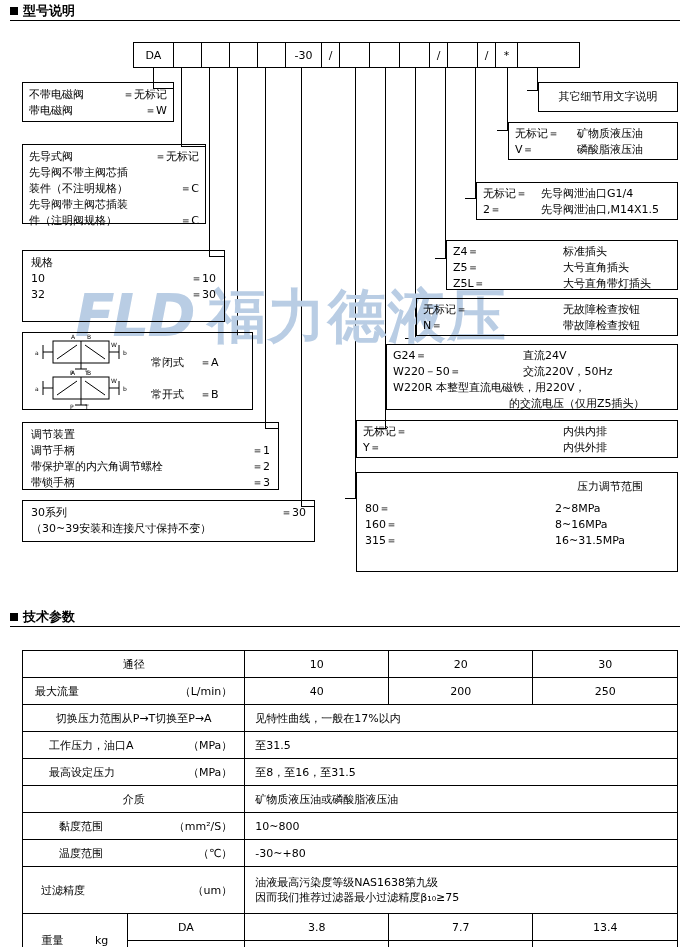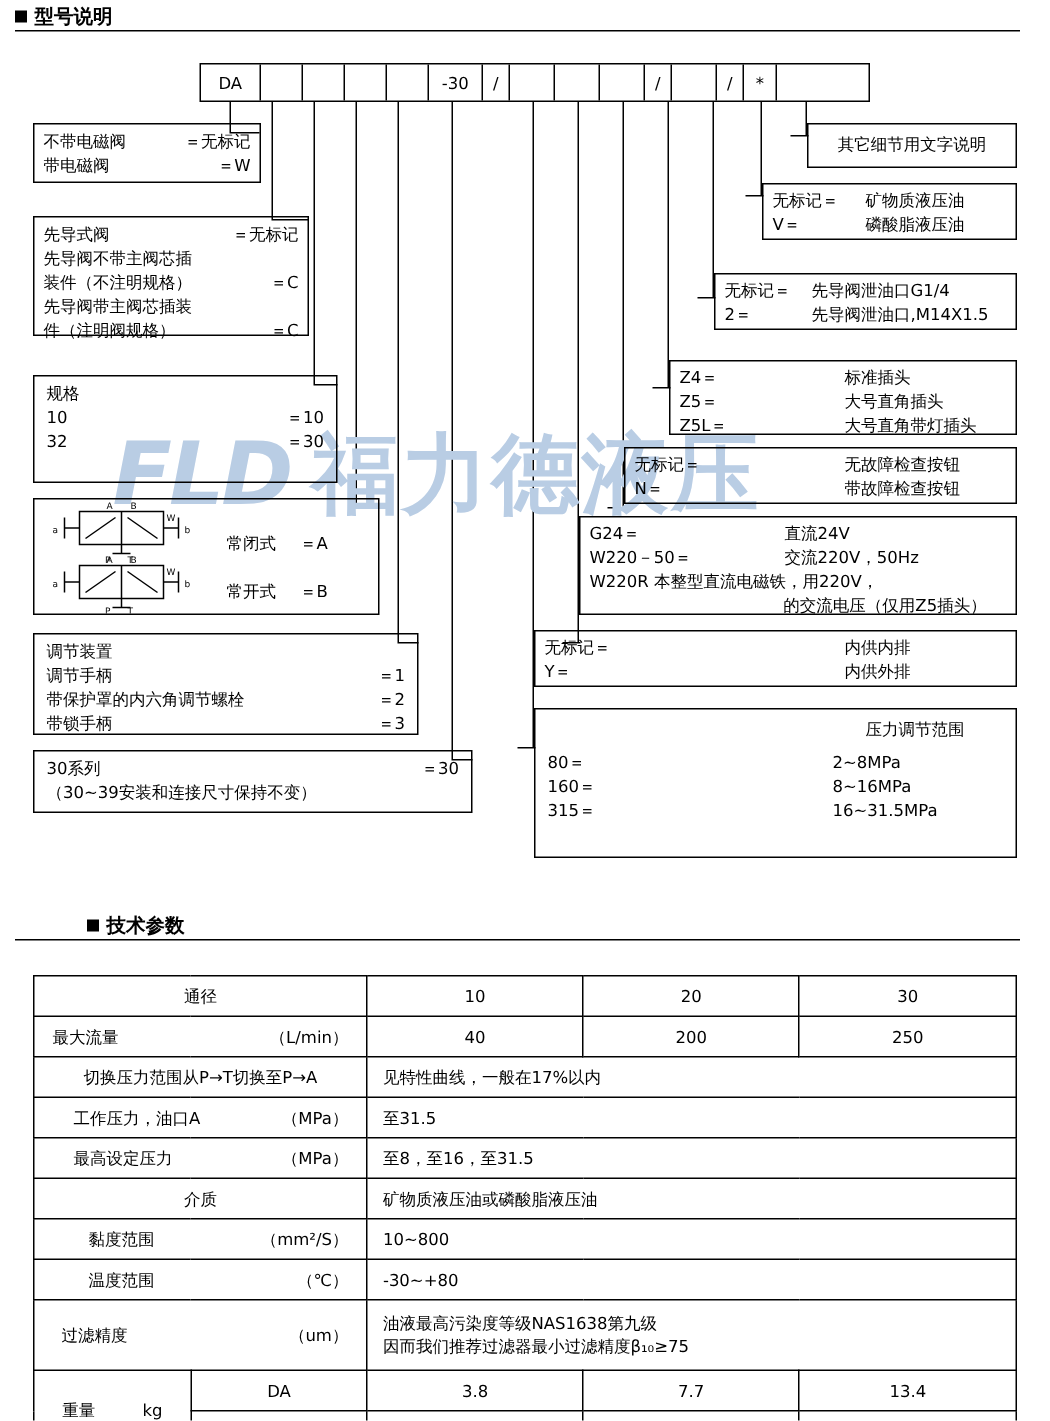--- a/index.html
+++ b/index.html
@@ -412,21 +412,21 @@
         <span style="width:130px;">G24＝</span>
         <span>直流24V</span>
       </div>
       <div class="row">
         <span style="width:130px;">W220－50＝</span>
         <span>交流220V，50Hz</span>
       </div>
       <div class="row">
         <span>W220R 本整型直流电磁铁，用220V，</span>
       </div>
-      <div class="row" style="padding-left:116px;justify-content:center;">
+      <div class="row" style="padding-left:116px;">
         <span>的交流电压（仅用Z5插头）</span>
       </div>
     </div>
   </div>
 
   <div class="box" style="left:356px; top:420px; width:322px; height:38px;">
     <div class="pad" style="padding:3px 6px;">
       <div class="row">
         <span style="width:200px;">无标记＝</span>
         <span>内供内排</span>
@@ -451,21 +451,21 @@
         <span style="width:190px;">160＝</span>
         <span>8~16MPa</span>
       </div>
       <div class="row">
         <span style="width:190px;">315＝</span>
         <span>16~31.5MPa</span>
       </div>
     </div>
   </div>
 
-  <div class="sec-head" style="left:10px; top:608px;margin-left:48px;">
+  <div class="sec-head" style="left:10px; top:608px;">
     <span class="sq"></span><span class="txt">技术参数</span>
   </div>
   <div class="sec-rule" style="left:10px; top:626px; width:670px;"></div>
 
   <table class="tp">
     <tbody>
         <tr>
       <td class="lbl-cell c" colspan="2" style="width:215px;">通径</td>
       <td class="c" style="width:147px;">10</td>
       <td class="c" style="width:147px;">20</td>

